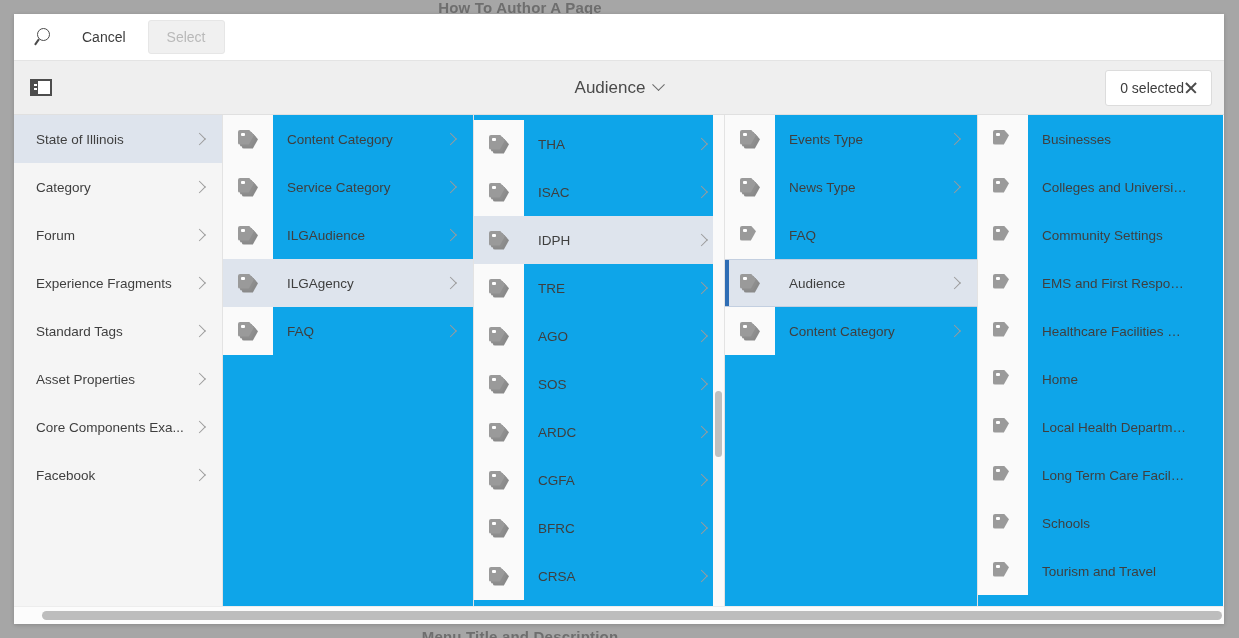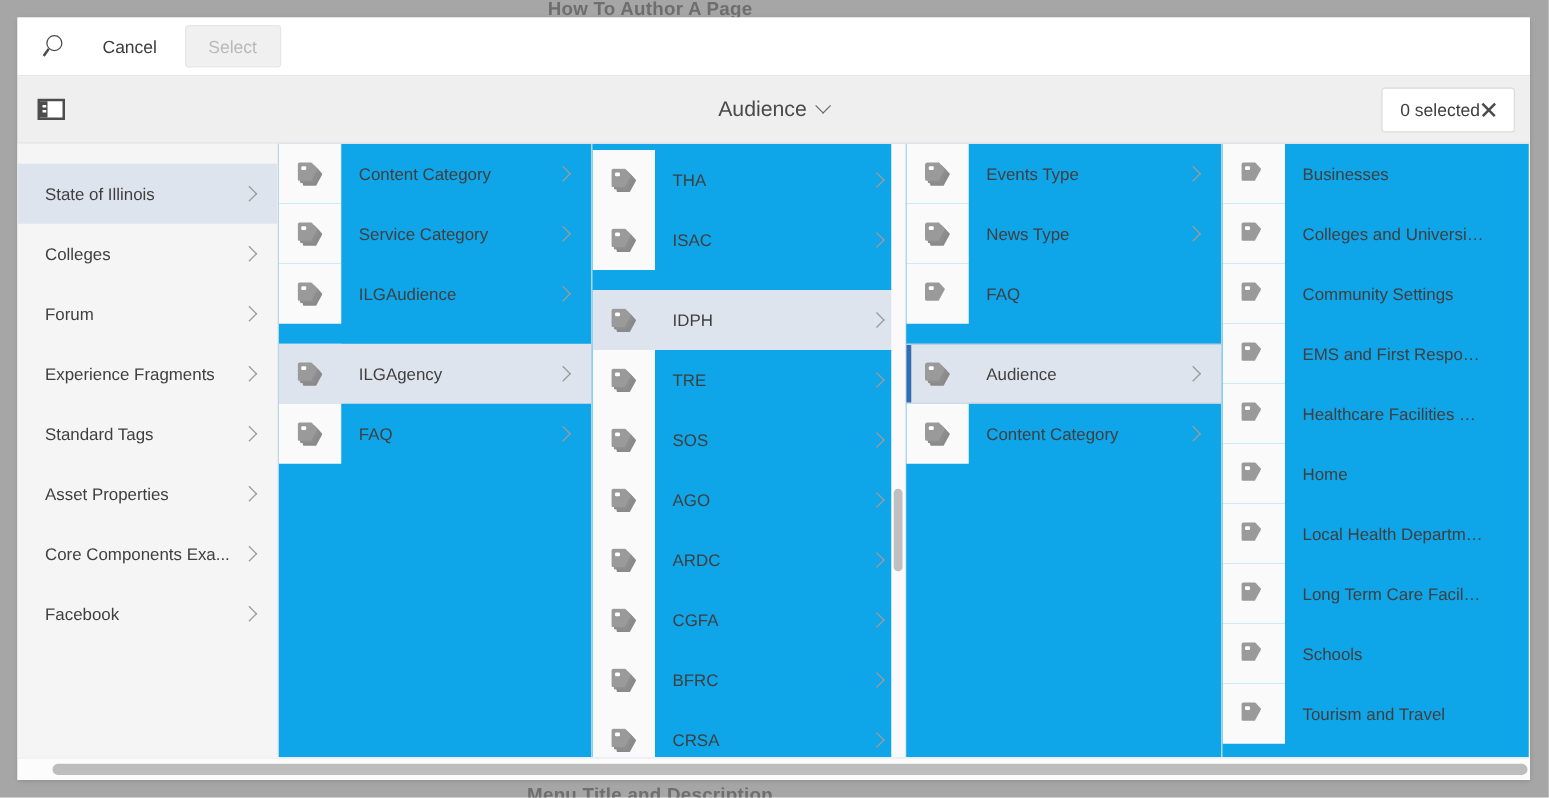--- a/index.html
+++ b/index.html
@@ -274,21 +274,21 @@
   .tag i.t1::after {
     content: "";
     position: absolute;
     left: 3px; top: 3px;
     width: 3.5px; height: 3.5px;
     background: #ffffff;
     border-radius: 1px;
   }
 
   
-  .row.selected { background: #dee4ed; margin-top: 16px; }
+  .row.selected { background: #dee4ed; }
   .row.selected.active-col::before {
     content: "";
     position: absolute;
     left: 0; top: 0; bottom: 0;
     width: 4px;
     background: #2f6eb5;
   }
   .row.selected.active-col {
     border-top: 1px solid #c3cfe0;
     border-bottom: 1px solid #c3cfe0;
@@ -362,21 +362,21 @@
   </div>
 
   <div class="columns" id="columns">
       <div class="column col-0">
         <div class="col-inner">
           <div class="row selected">
             <span class="label">State of Illinois</span>
             <span class="chev"></span>
           </div>
           <div class="row">
-            <span class="label">Colleges</span>
+            <span class="label">Category</span>
             <span class="chev"></span>
           </div>
           <div class="row">
             <span class="label">Forum</span>
             <span class="chev"></span>
           </div>
           <div class="row">
             <span class="label">Experience Fragments</span>
             <span class="chev"></span>
           </div>
@@ -504,32 +504,32 @@
             <span class="chev"></span>
           </div>
           <div class="row">
             <span class="icon-cell">
               <span class="tag">
                 <i class="t3"></i>
                 <i class="t2"></i>
                 <i class="t1"></i>
               </span>
             </span>
+            <span class="label">AGO</span>
+            <span class="chev"></span>
+          </div>
+          <div class="row">
+            <span class="icon-cell">
+              <span class="tag">
+                <i class="t3"></i>
+                <i class="t2"></i>
+                <i class="t1"></i>
+              </span>
+            </span>
             <span class="label">SOS</span>
-            <span class="chev"></span>
-          </div>
-          <div class="row">
-            <span class="icon-cell">
-              <span class="tag">
-                <i class="t3"></i>
-                <i class="t2"></i>
-                <i class="t1"></i>
-              </span>
-            </span>
-            <span class="label">AGO</span>
             <span class="chev"></span>
           </div>
           <div class="row">
             <span class="icon-cell">
               <span class="tag">
                 <i class="t3"></i>
                 <i class="t2"></i>
                 <i class="t1"></i>
               </span>
             </span>

